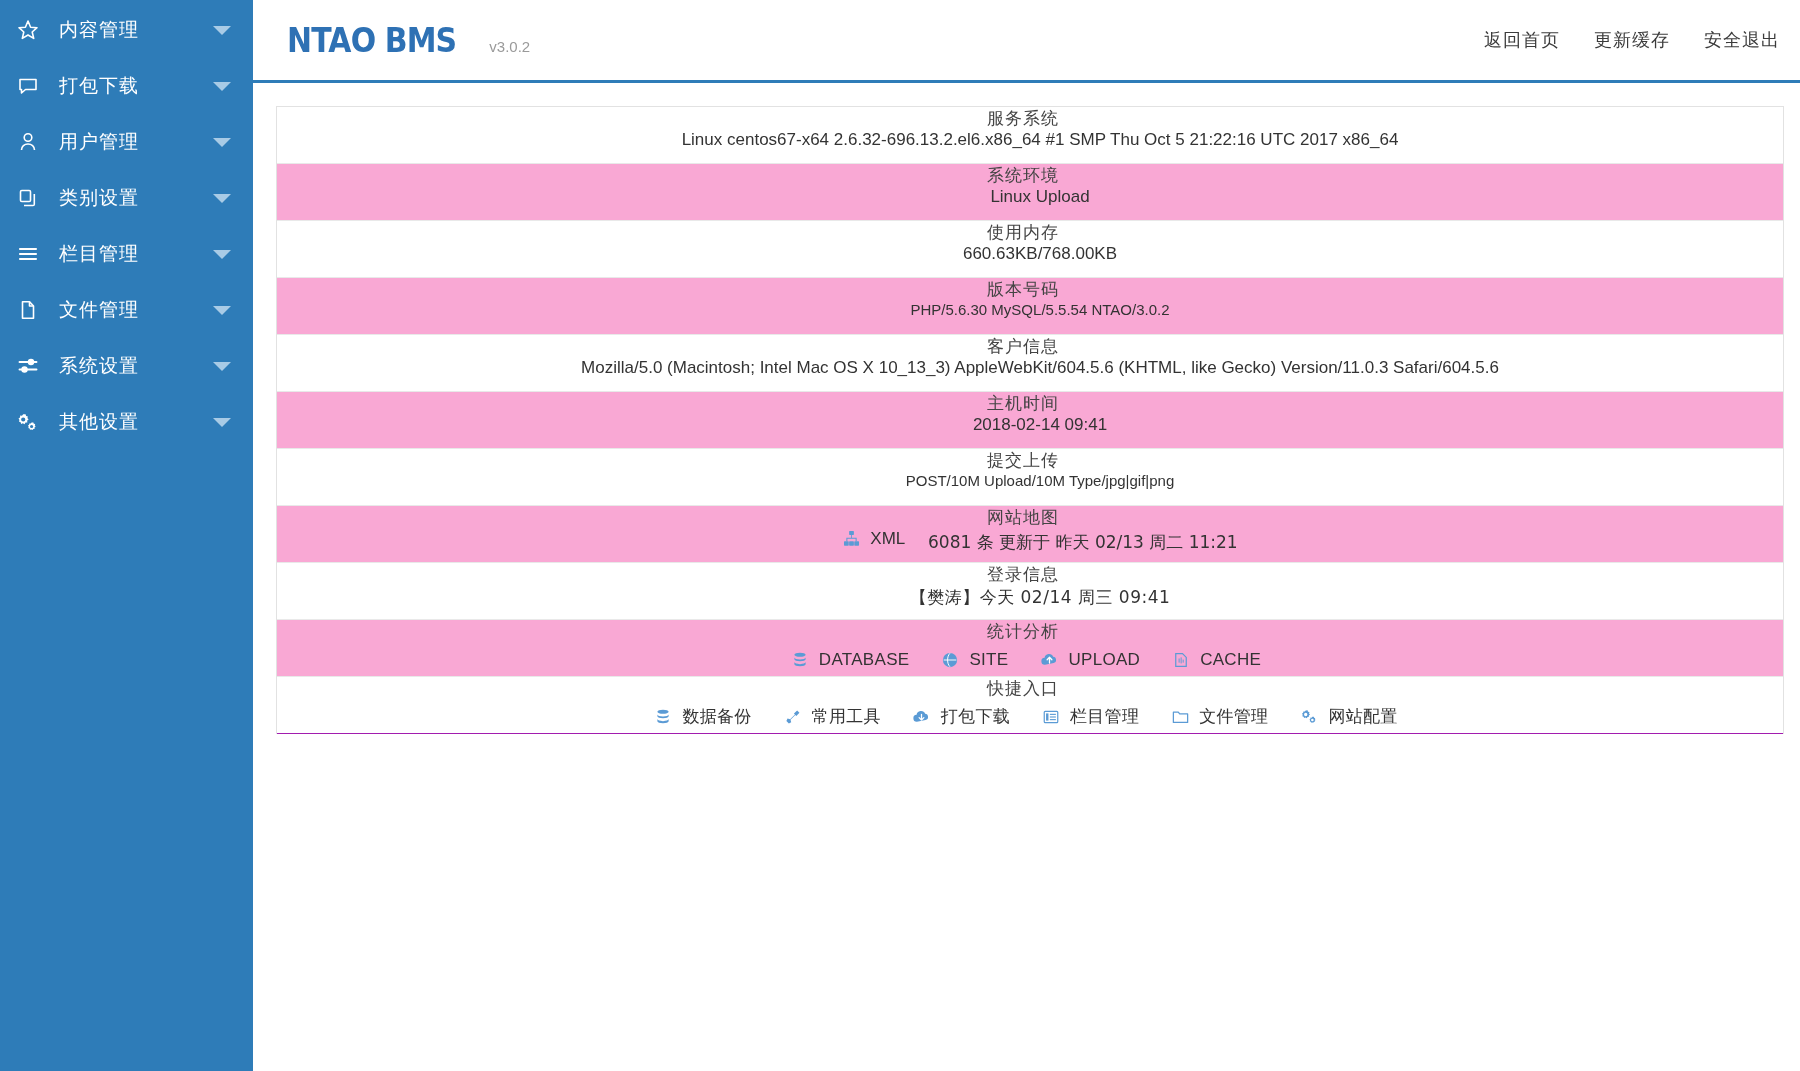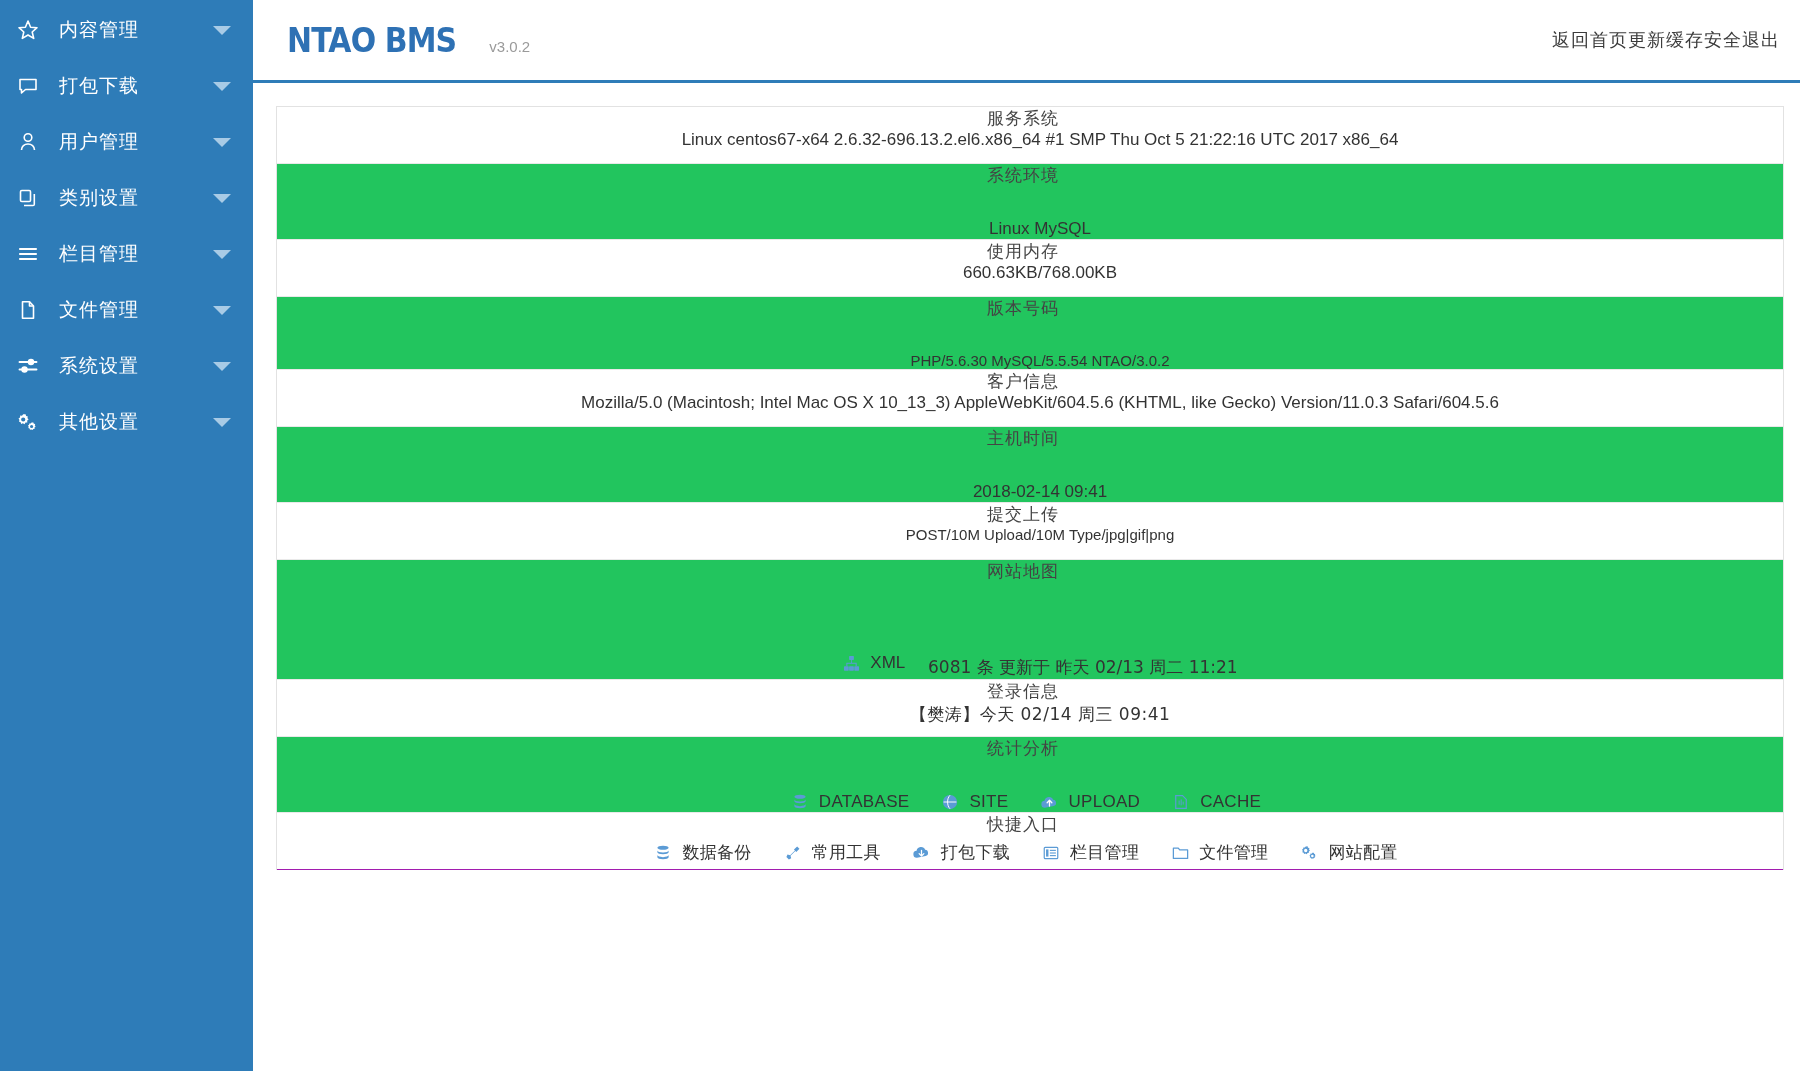--- a/index.html
+++ b/index.html
@@ -83,21 +83,21 @@
     transform: scaleX(0.88);
     transform-origin: left center;
   }
   .brand-ver {
     font-size: 15px;
     color: #9a9a9a;
     margin-left: 10px;
     font-family: "Liberation Sans", sans-serif;
   }
   .topbar-spacer { flex: 1; }
-  .top-links { display: flex; align-items: center; }
+  .top-links { display: flex; align-items: center; gap: 34px; }
   .top-link {
     font-size: 18px;
     color: #3b3b3b;
     cursor: pointer;
     font-family: "DejaVu Sans", "Liberation Sans", sans-serif;
     letter-spacing: 1px;
   }
 
   
   #content {
@@ -113,21 +113,21 @@
     background: #ffffff;
   }
   .row {
     display: flex;
     align-items: center;
     min-height: 57px;
     border-bottom: 1px solid #e9e9e9;
     padding-left: 18px;
     flex-direction: column;
   }
-  .row.alt { background: #22c55e; gap: 32px; }
+  .row.alt { background: #f9a8d4; }
   .row-label {
     width: 104px;
     min-width: 104px;
     font-size: 17px;
     color: #444444;
     font-family: "DejaVu Sans", "Liberation Sans", sans-serif;
     letter-spacing: 1px;
   }
   .row-value {
     flex: 1;
@@ -165,21 +165,21 @@
   }
   .lnk .txt.cn {
     font-family: "DejaVu Sans", "Liberation Sans", sans-serif;
     font-size: 17px;
   }
   .inline-ico {
     display: inline-flex;
     vertical-align: -4px;
     margin-right: 9px;
   }
-  .sitemap-link { cursor: pointer; display: inline-flex; align-items: flex-end; margin-top: 38px; }
+  .sitemap-link { cursor: pointer; display: inline-flex; align-items: flex-start; }
   .xml-t { font-family: "Liberation Sans", sans-serif; }
   .tail-cn { font-family: "DejaVu Sans", "Liberation Sans", sans-serif; }
 </style>
 </head>
 <body>
 
 <div id="app">
 
   <div id="sidebar">
 
@@ -292,21 +292,21 @@
     <div id="content">
       <div id="info-table">
 
         <div class="row">
           <span class="row-label">服务系统</span>
           <span class="row-value">Linux centos67-x64 2.6.32-696.13.2.el6.x86_64 #1 SMP Thu Oct 5 21:22:16 UTC 2017 x86_64</span>
         </div>
 
         <div class="row alt">
           <span class="row-label">系统环境</span>
-          <span class="row-value">Linux MySQL</span>
+          <span class="row-value">Linux Upload</span>
         </div>
 
         <div class="row">
           <span class="row-label">使用内存</span>
           <span class="row-value">660.63KB/768.00KB</span>
         </div>
 
         <div class="row alt">
           <span class="row-label">版本号码</span>
           <span class="row-value small">PHP/5.6.30 MySQL/5.5.54 NTAO/3.0.2</span>

